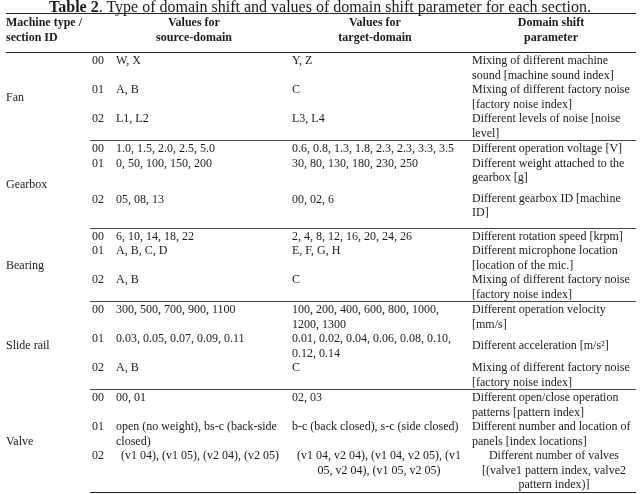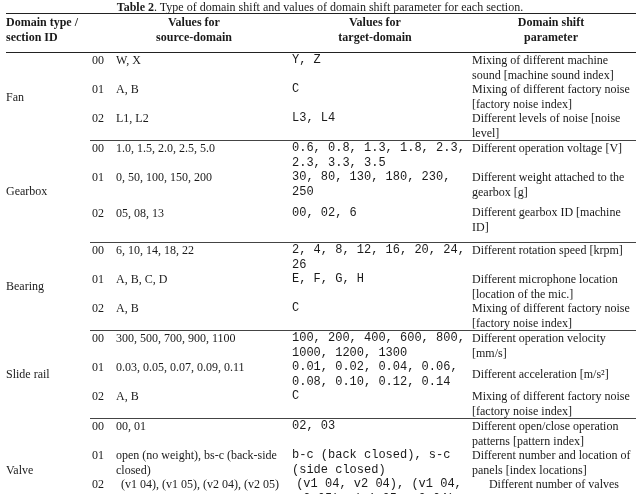--- a/index.html
+++ b/index.html
@@ -5,35 +5,35 @@
   html, body { margin: 0; padding: 0; background: #ffffff; }
   body {
     width: 640px; height: 494px; overflow: hidden;
     font-family: "Liberation Serif", "DejaVu Serif", serif;
     color: #1a1a1a;
     font-size: 12px;
     line-height: 14.5px;
   }
   .caption {
     position: absolute; left: 0; top: 0; width: 640px;
-    text-align: center; font-size: 12px; line-height: 14px;
+    text-align: center; font-size: 16px; line-height: 14px;
   }
   .caption b { font-weight: bold; }
   table {
     position: absolute; left: 6px; top: 13px;
     width: 630px;
     border-collapse: collapse;
   }
   td, th { padding: 0; vertical-align: top; font-size: 12px; line-height: 14.5px; }
   thead th { font-weight: bold; text-align: center; }
   thead tr.h1 th { border-top: 1.5px solid #222; padding-top: 1px; }
   thead tr.h2 th { border-bottom: 1.5px solid #222; padding-bottom: 8px; }
   td.sec { padding-left: 0; }
   td.src { padding-left: 12px; }
-  td.tgt { padding-left: 8px; font-family: Liberation Mono, monospace; }
+  td.tgt { padding-left: 8px; }
   td.par { padding-left: 6px; }
   tr.grp-end td { border-bottom: 1px solid #444; }
   tr.last td { border-bottom: 1.5px solid #222; text-align: center; }
   td.type { vertical-align: middle; }
   .pad2 { padding-bottom: 14px; }
 </style>
 </head>
 <body>
 
 <div class="caption"><b>Table 2</b><span>. Type of domain shift and values of domain shift parameter for each section.</span></div>
@@ -41,21 +41,21 @@
 <table>
   <colgroup>
     <col style="width:84px">
       <col style="width:14px">
       <col style="width:180px">
       <col style="width:182px">
       <col style="width:170px">
   </colgroup>
   <thead>
     <tr class="h1">
-      <th colspan="2" style="text-align:left">Domain type /</th>
+      <th colspan="2" style="text-align:left">Machine type /</th>
       <th>Values for</th>
       <th>Values for</th>
       <th>Domain shift</th>
     </tr>
     <tr class="h2">
       <th colspan="2" style="text-align:left">section ID</th>
       <th>source-domain</th>
       <th>target-domain</th>
       <th>parameter</th>
     </tr>

